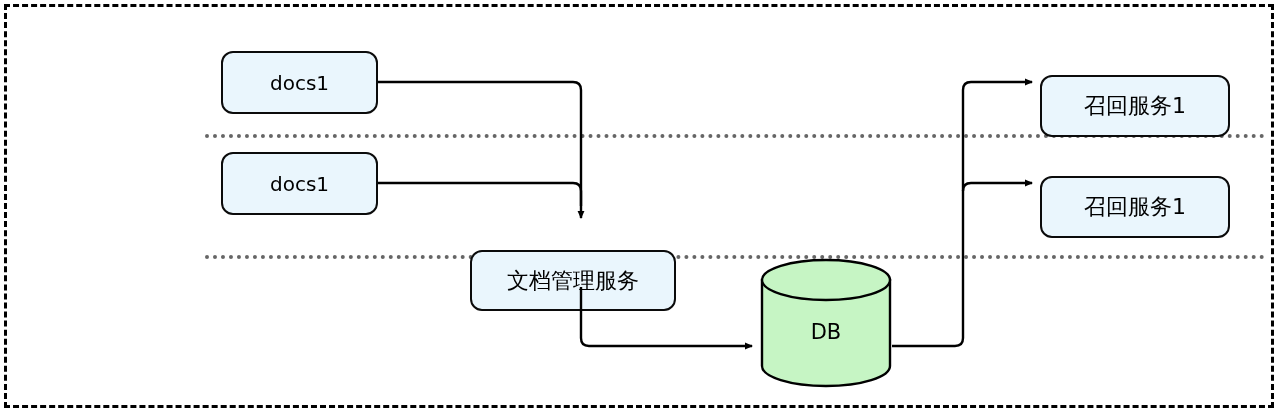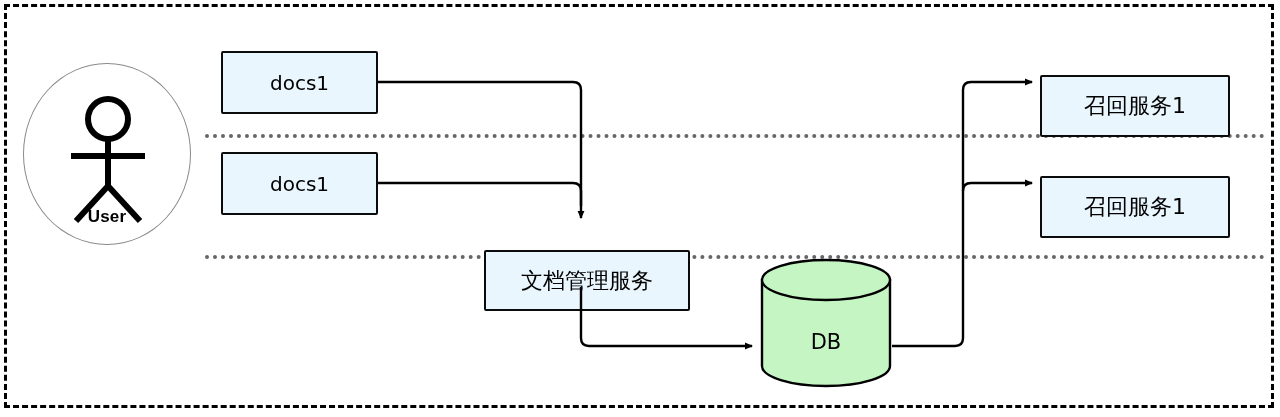--- a/index.html
+++ b/index.html
@@ -48,21 +48,21 @@
     font-size: 17px;
     font-weight: bold;
     color: #000000;
     letter-spacing: 0.2px;
   }
   
   .node-box {
     position: absolute;
     background: #eaf6fd;
     border: 2.2px solid #0b0b0b;
-    border-radius: 2px;
+    border-radius: 12px;
     box-sizing: border-box;
     display: flex;
     align-items: center;
     justify-content: center;
     color: #000000;
   }
   .node-box.latin { font-size: 20px; font-family: "DejaVu Sans", sans-serif; }
   .node-box.cjk   { font-size: 22px; font-family: "DejaVu Sans", sans-serif; margin-top: 24px; }
   
   .db {
@@ -88,49 +88,39 @@
 </head>
 <body>
 
 <div id="canvas">
 
   <div class="outer-frame"></div>
 
   <div class="lane-sep" style="left:205px; top:134px; width:1060px;"></div>
   <div class="lane-sep" style="left:205px; top:255px; width:1060px;"></div>
 
-  <div class="actor" style="left:23px; top:63px; width:168px; height:182px;">
-    <svg width="168" height="182" viewBox="0 0 168 182">
-      <circle cx="84" cy="55" r="20" fill="none" stroke="#000000" stroke-width="6"></circle>
-      <line x1="84" y1="75" x2="84" y2="126" stroke="#000000" stroke-width="6"></line>
-      <line x1="47" y1="92" x2="121" y2="92" stroke="#000000" stroke-width="6"></line>
-      <line x1="84" y1="122" x2="52" y2="157" stroke="#000000" stroke-width="6"></line>
-      <line x1="84" y1="122" x2="116" y2="157" stroke="#000000" stroke-width="6"></line>
-    </svg>
-    <div class="actor-label" style="top:143px; left:0;">User</div>
-  </div>
 
   <div class="node-box latin" style="left:221px; top:51px; width:157px; height:63px;">
     <span>docs1</span>
   </div>
 
   <div class="node-box latin" style="left:221px; top:152px; width:157px; height:63px;">
     <span>docs1</span>
   </div>
 
-  <div class="node-box cjk" style="left:484px; top:226px; width:206px; height:61px;">
+  <div class="node-box cjk" style="left:470px; top:226px; width:206px; height:61px;">
     <span>文档管理服务</span>
   </div>
 
   <div class="db" style="left:760px; top:258px; width:132px; height:130px;">
     <svg width="132" height="130" viewBox="0 0 132 130">
       <path d="M2,22 L2,108 A64,20 0 0 0 130,108 L130,22 Z" fill="#c6f5c4" stroke="#000000" stroke-width="2.4"></path>
       <ellipse cx="66" cy="22" rx="64" ry="20" fill="#c6f5c4" stroke="#000000" stroke-width="2.4"></ellipse>
     </svg>
-    <div class="db-label" style="top:72px; left:0;">DB</div>
+    <div class="db-label" style="top:62px; left:0;">DB</div>
   </div>
 
   <div class="node-box cjk" style="left:1040px; top:51px; width:190px; height:62px;">
     <span>召回服务1</span>
   </div>
 
   <div class="node-box cjk" style="left:1040px; top:152px; width:190px; height:62px;">
     <span>召回服务1</span>
   </div>
 

